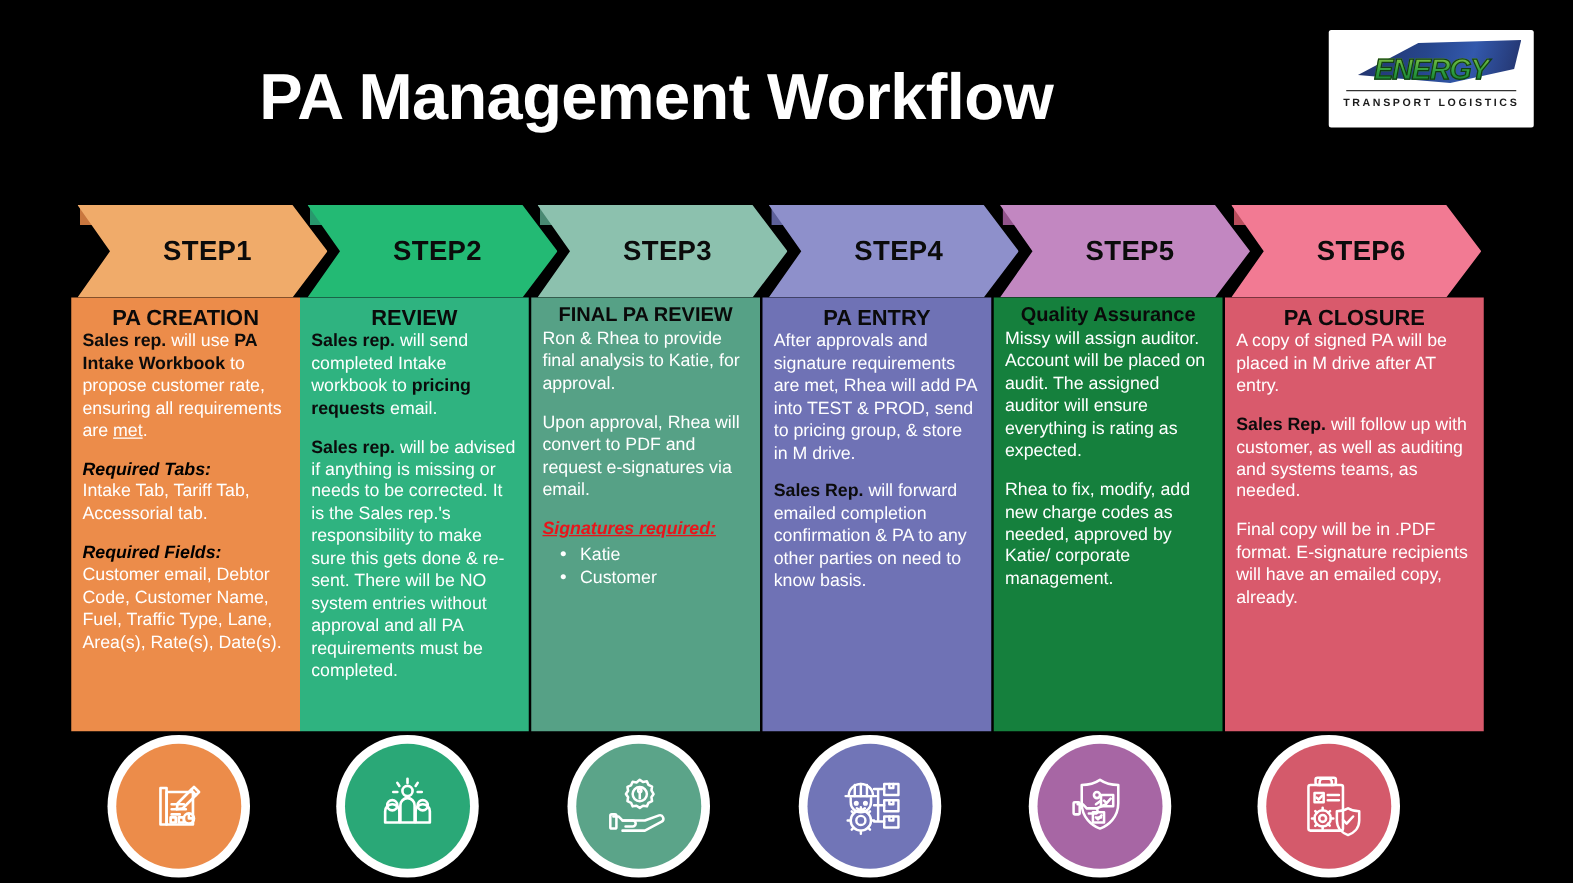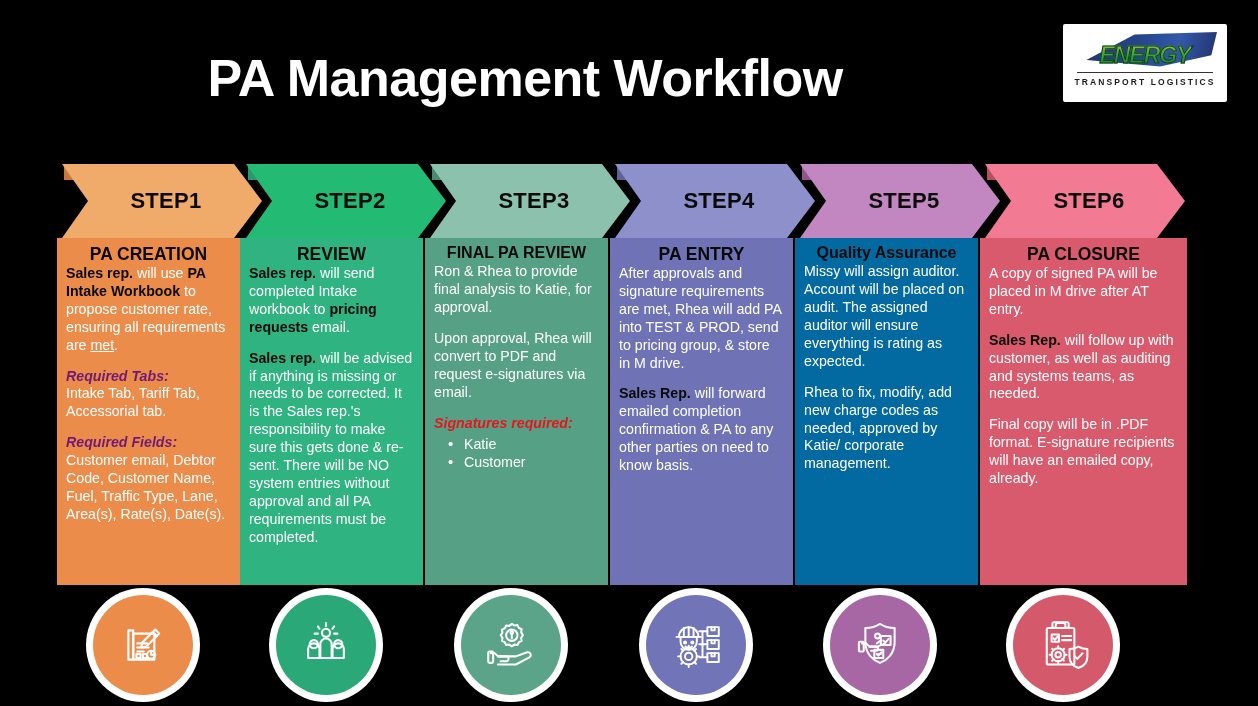--- a/index.html
+++ b/index.html
@@ -93,22 +93,22 @@
     white-space: nowrap;
   }
   .body-text {
     color: #ffffff; font-size: 14.2px; line-height: 1.26;
     font-family: "Liberation Sans", sans-serif;
   }
   .body-text p { margin: 0 0 13px 0; }
   .body-text p:last-child { margin-bottom: 0; }
   .b { font-weight: bold; color: #0b0b0b; }
   .u { font-weight: normal; color: #ffffff; text-decoration: underline; }
-  .redhead { color: #701a75; font-weight: bold; font-style: italic; }
-  .redhead2 { color: #e8151b; font-weight: bold; font-style: italic; }
+  .redhead { color: #000000; font-weight: bold; font-style: italic; }
+  .redhead2 { color: #e8151b; font-weight: bold; font-style: italic; text-decoration: underline; }
   .bullets { list-style: none; margin: 2px 0 0 0; padding: 0; }
   .bullets li { color: #ffffff; font-size: 14.2px; line-height: 1.3; padding-left: 30px; position: relative; }
   .bullets li::before {
     content: "•"; position: absolute; left: 14px; top: -1px; font-size: 15px; color: #fff;
   }
 
   
   .circle-wrap {
     position: absolute; top: 588px;
     width: 114px; height: 114px; border-radius: 50%;
@@ -249,21 +249,21 @@
       <rect x="46" y="42" width="14" height="11"></rect>
             <path d="M51 42v4h4v-4"></path>
       <path d="M36 15h10M36 31h10M36 47h10M40 15v32"></path>
     </svg>
         </div>
       </div>
       <div class="chev-fold" style="left: 802px; background: rgb(171, 99, 164);"></div>
       <div class="chev" style="left: 800px; width: 200px; background: rgb(194, 135, 193);">
         <div class="chev-label">STEP5</div>
       </div>
-      <div class="body" style="left: 795px; width: 183px; background: #0369a1;">
+      <div class="body" style="left: 795px; width: 183px; background: #15803d;">
         <div class="body-title" style="font-size: 16px;">Quality Assurance</div>
         <div class="body-text">
           <p style="white-space: pre-line;">Missy will assign auditor.
 Account will be placed on audit. The assigned auditor will ensure everything is rating as expected.</p>
           <p>Rhea to fix, modify, add new charge codes as needed, approved by Katie/ corporate management.</p>
         </div>
       </div>
       <div class="circle-wrap" style="left: 823px;">
         <div class="circle" style="background: rgb(167, 102, 164);">
           <svg viewBox="0 0 64 64" fill="none" stroke="#fff" stroke-width="2.5" stroke-linecap="round" stroke-linejoin="round">

